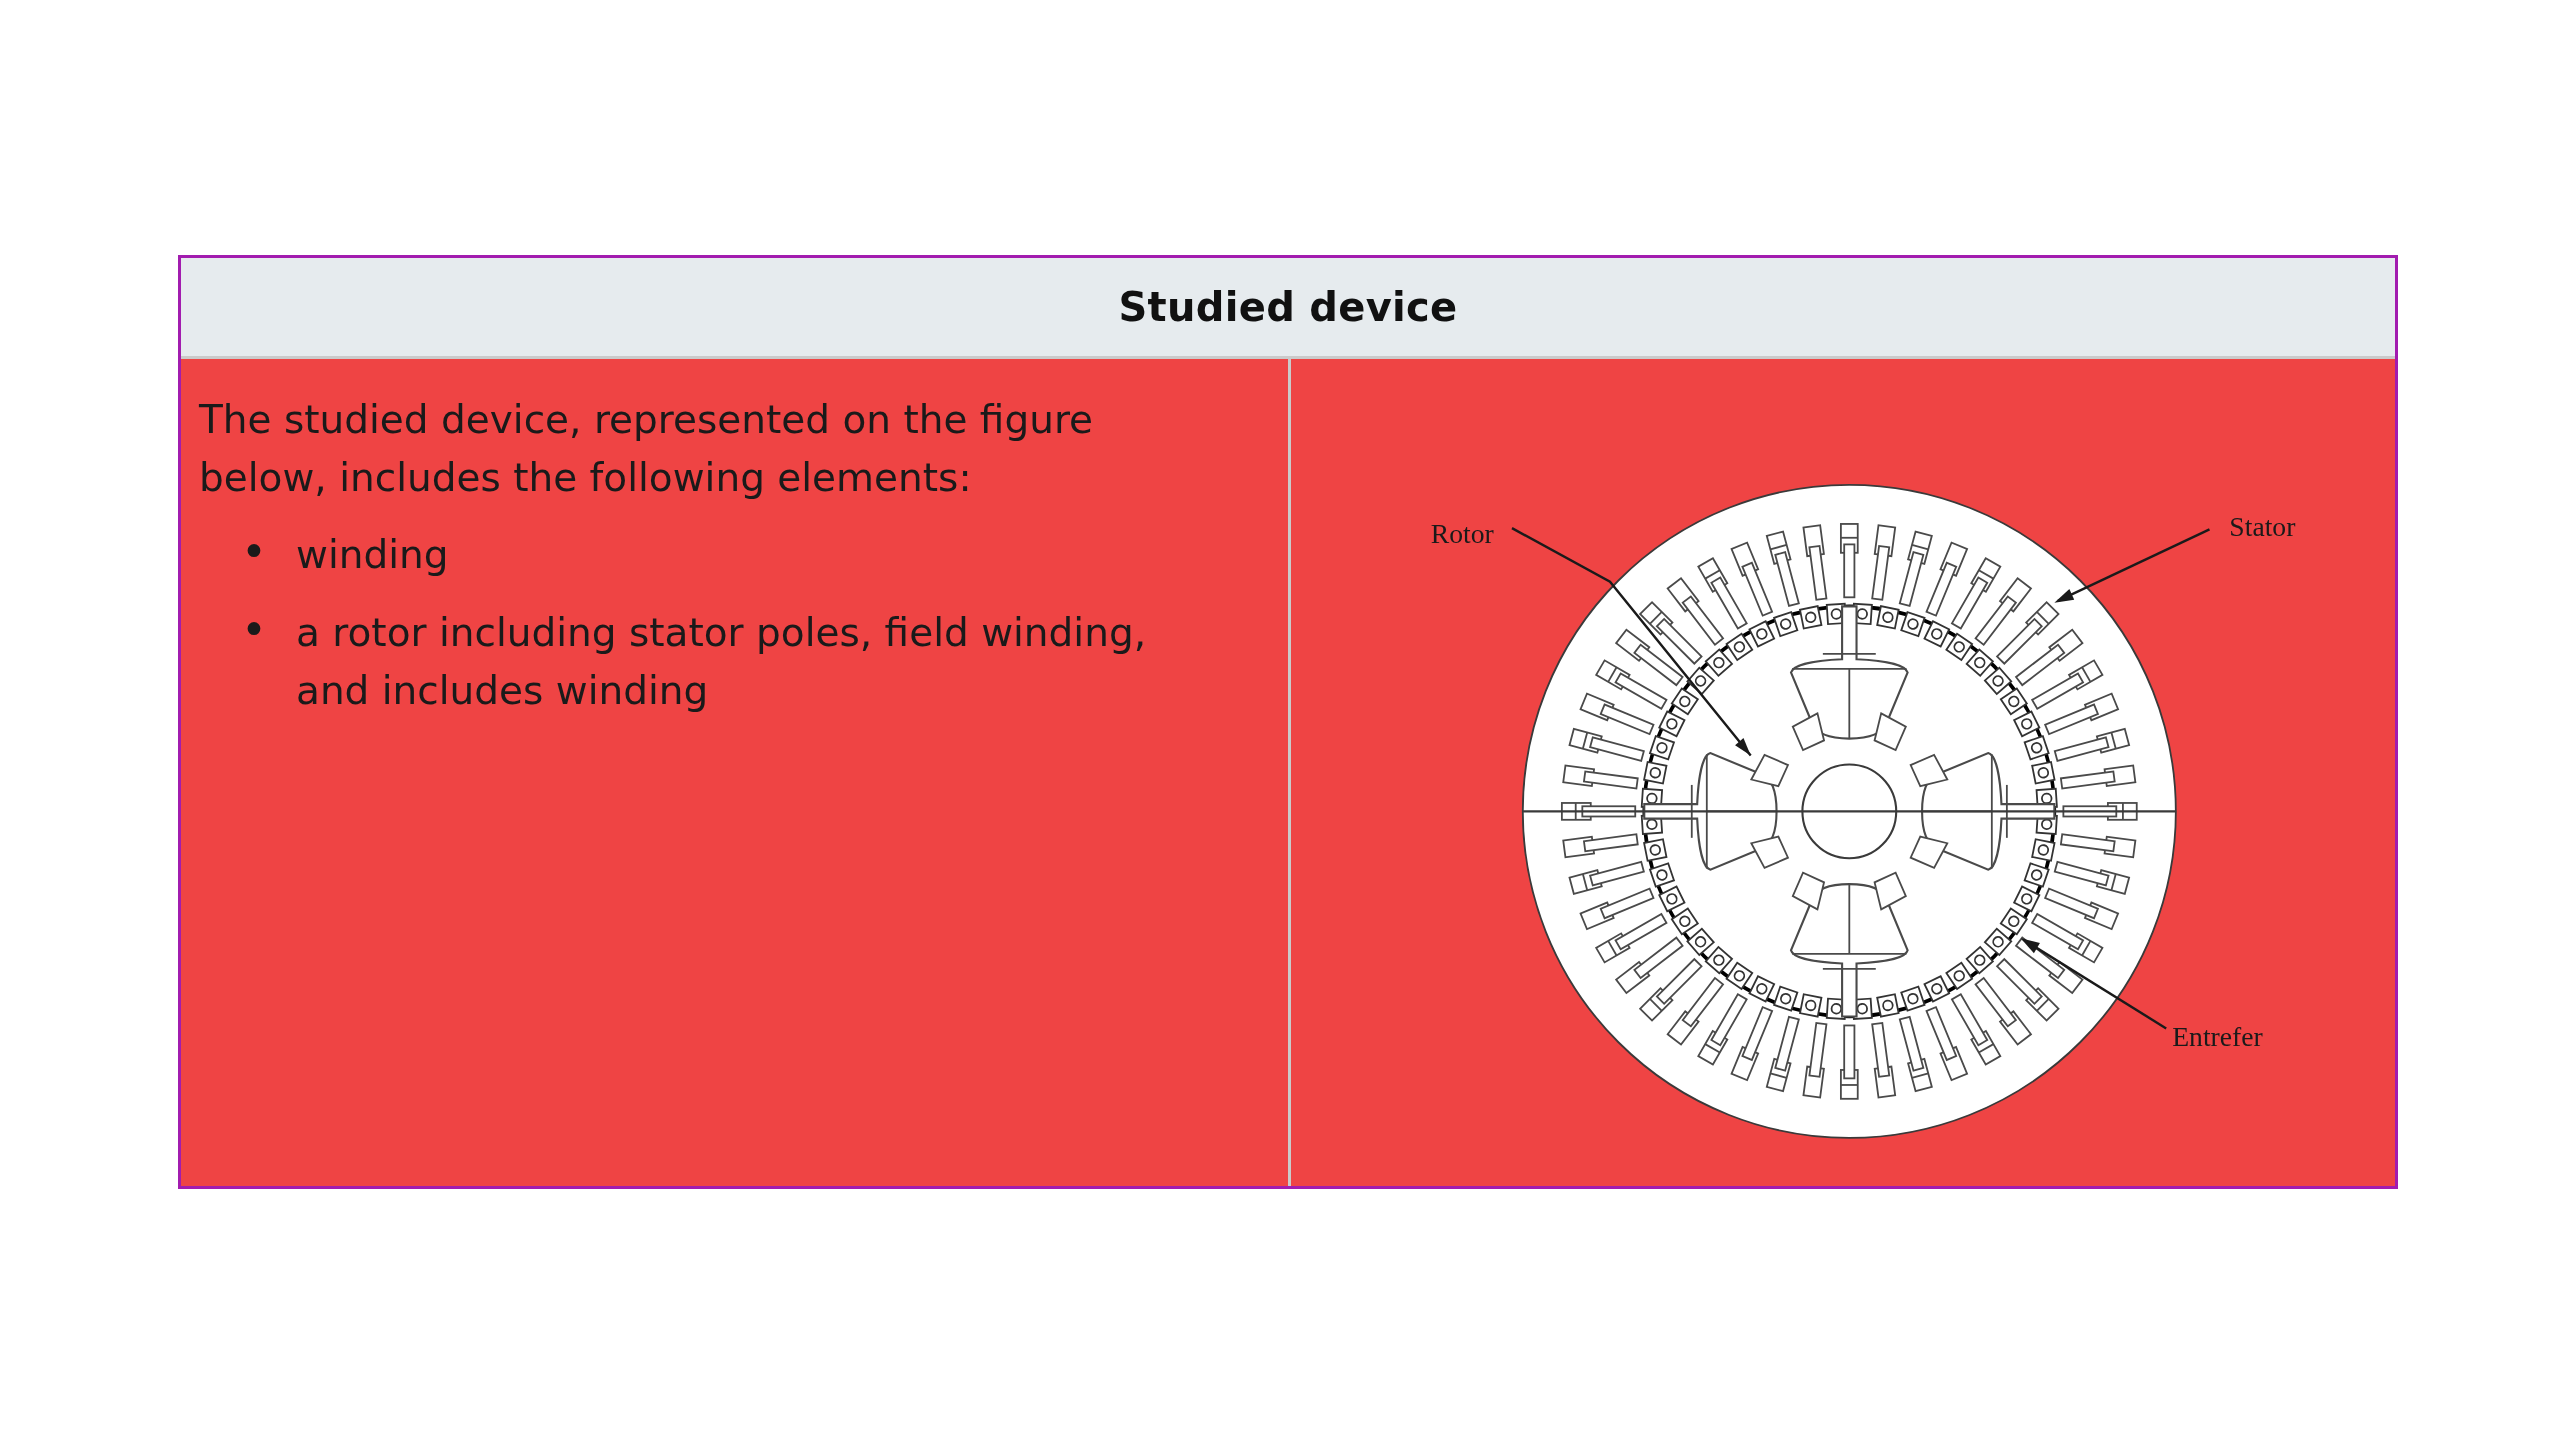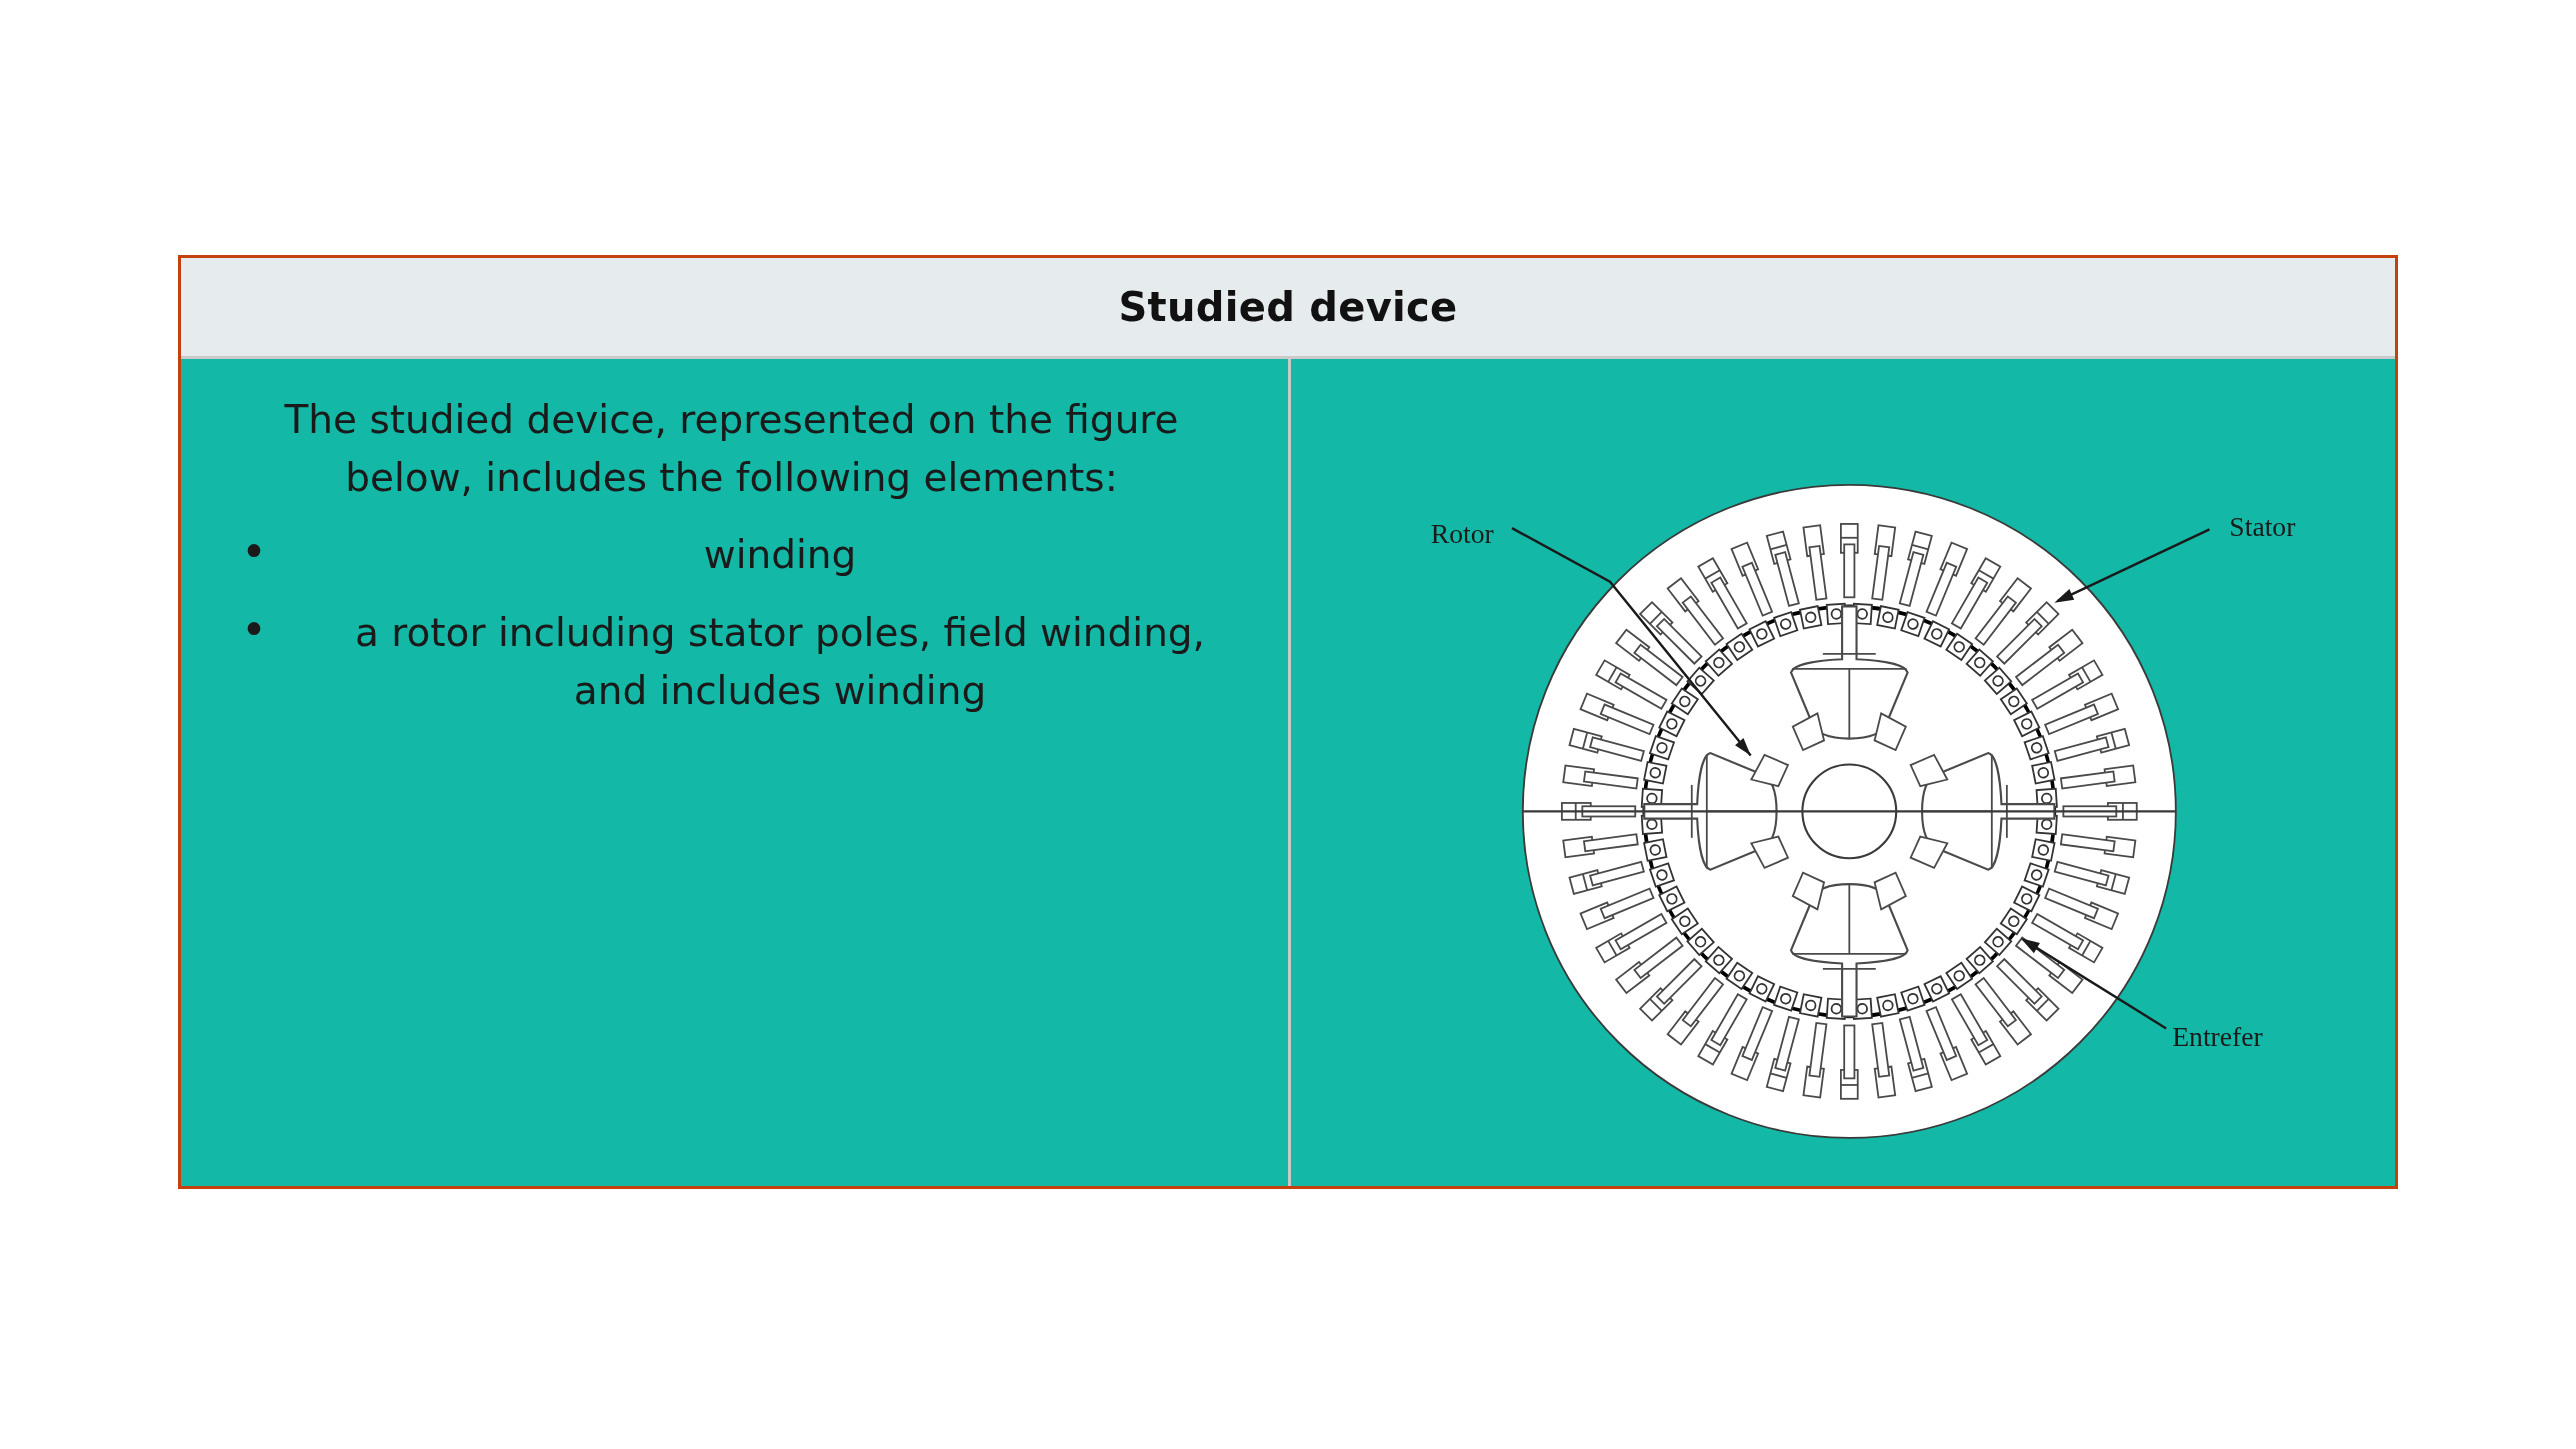--- a/index.html
+++ b/index.html
@@ -7,23 +7,23 @@
     position: relative;
     width: 2576px; height: 1449px;
     background: #ffffff;
     font-family: "DejaVu Sans", sans-serif;
     overflow: hidden;
   }
   .device-table {
     position: absolute;
     left: 178px; top: 255px;
     width: 2220px; height: 934px;
-    border: 3px solid #c2410c;
+    border: 3px solid #a21caf;
     box-sizing: border-box;
-    background: #14b8a6;
+    background: #ef4444;
   }
   .table-header {
     height: 101px;
     background: #e6ebee;
     border-bottom: 3px solid #cacaca;
     display: flex; align-items: center; justify-content: center;
     box-sizing: border-box;
   }
   .table-title {
     font-size: 40px;
@@ -39,21 +39,21 @@
     width: 1107px;
     box-sizing: border-box;
     padding: 31.5px 24px 0 18px;
     color: #1a1a1a;
     font-size: 39px;
     line-height: 58px;
   }
   .vdivider { width: 3px; background: #cacaca; }
   .cell-right { flex: 1; position: relative; margin-top: 8px; }
   .cell-right svg { position: absolute; left: 0; top: 0; width: 100%; height: 100%; }
-  .tline { display: block; text-align: center; }
+  .tline { display: block; }
   .intro-para { margin: 0; }
   .bullet-list {
     list-style: none;
     margin: 19px 0 0 42px;
     padding: 0;
   }
   .bullet-list li {
     position: relative;
     padding-left: 55px;
     margin-bottom: 20px;

